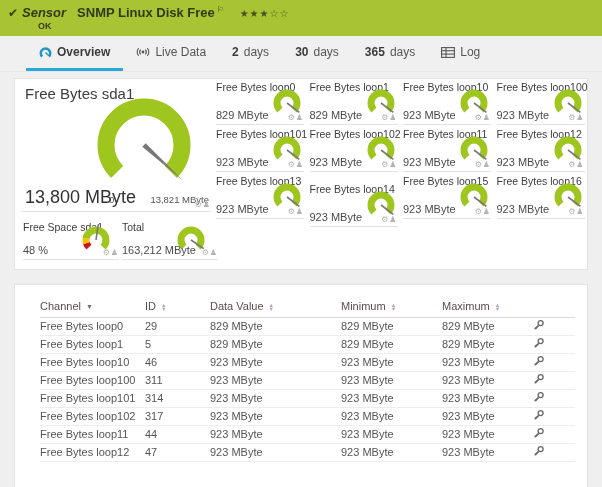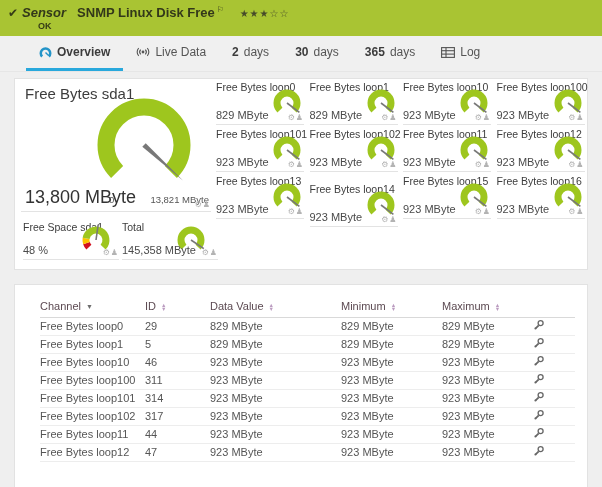--- a/index.html
+++ b/index.html
@@ -244,21 +244,21 @@
         </svg>
         <div class="tile-val">48 %</div>
         <span class="tile-icons"><span>⚙</span><span>♟</span></span>
       </div>
       <div class="tile bot-tile" style="left:107px;top:142px;width:96px;height:39px">
         <div class="tile-title">Total</div>
         <svg width="34" height="34" style="position:absolute;left:52px;top:3px">
           <path d="M9.9 23.1 A10 10 0 1 1 24.1 23.1" fill="none" stroke="#9ec61e" stroke-width="7"></path>
           <line x1="17" y1="16" x2="29.8" y2="24.7" stroke="#787878" stroke-width="1.6"></line>
         </svg>
-        <div class="tile-val">145,358 MByte</div>
+        <div class="tile-val">163,212 MByte</div>
         <span class="tile-icons"><span>⚙</span><span>♟</span></span>
       </div>
     </section>
   <section class="panel" id="table-panel">
       <table class="chan-table">
         <colgroup>
           <col style="width:105px">
           <col style="width:56px">
           <col style="width:131px">
           <col style="width:101px">

